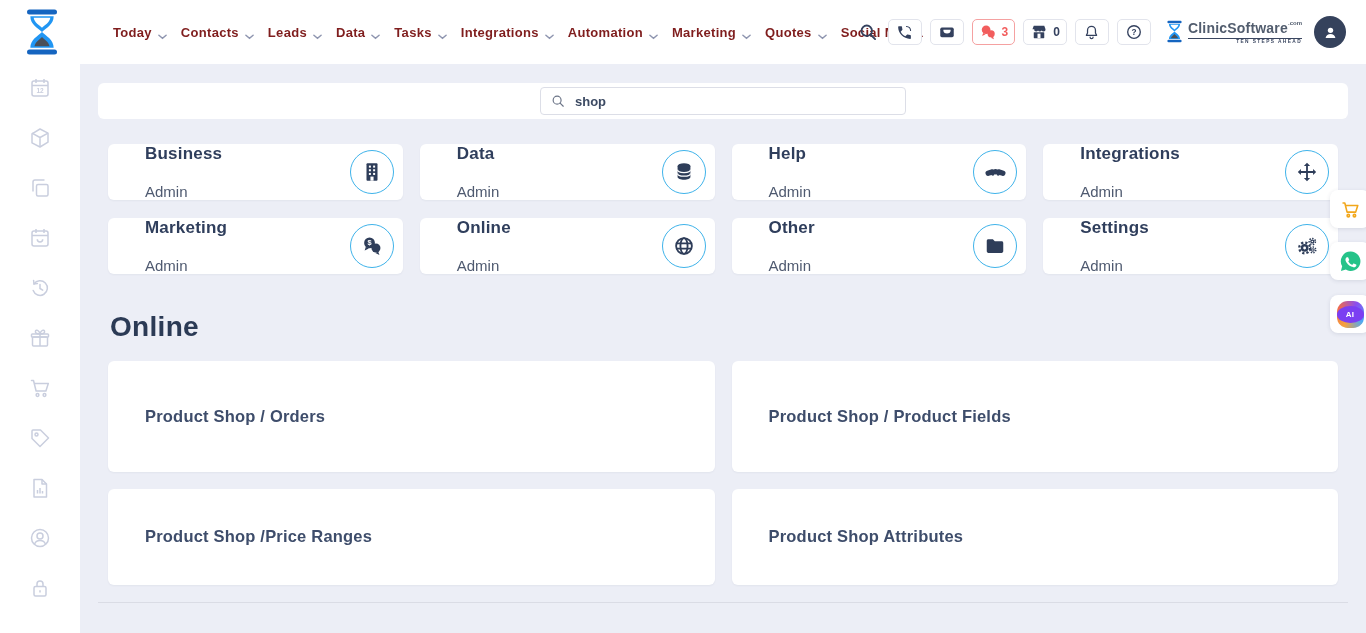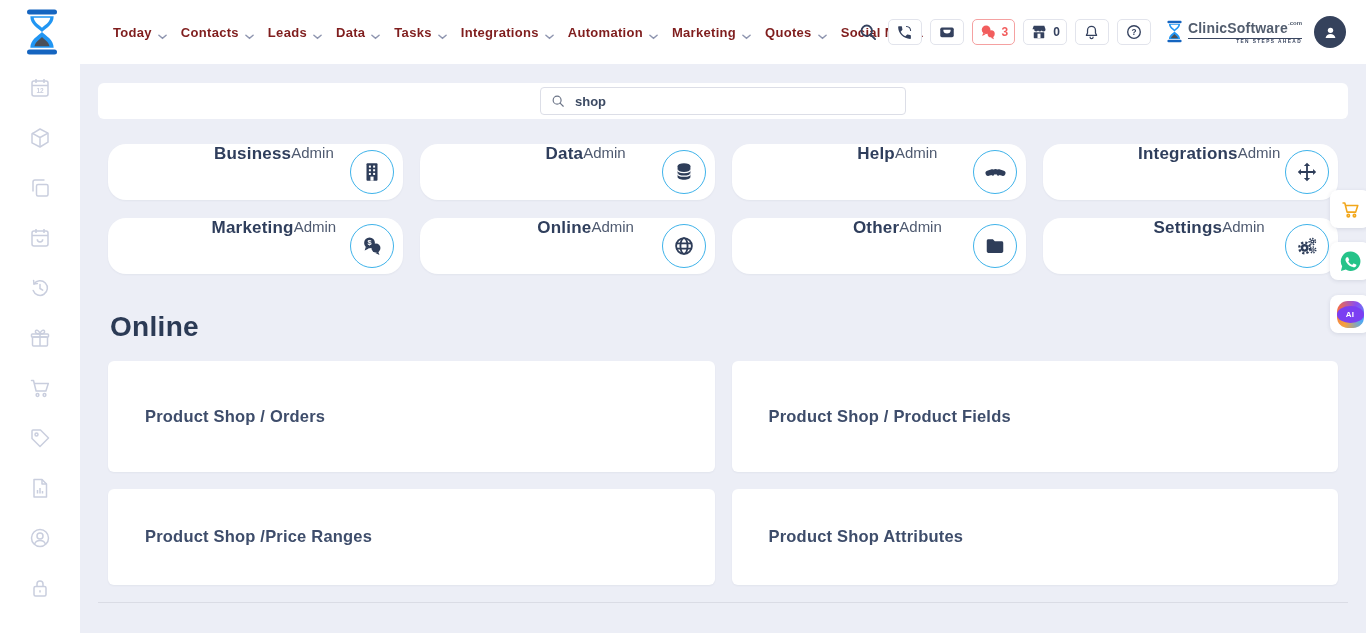--- a/index.html
+++ b/index.html
@@ -36,21 +36,21 @@
 
   
   .main{position:absolute;left:80px;top:64px;width:1286px;height:569px;}
   .search-panel{position:absolute;left:18px;top:19px;width:1250px;height:36px;background:#fff;border-radius:6px;}
   .search-box{position:absolute;left:442px;top:4px;width:366px;height:28px;border:1px solid #dcdee7;border-radius:4px;
               display:flex;align-items:center;gap:8px;padding:12px 10px;box-sizing:border-box;background:#fff;}
   .search-box input{border:none;outline:none;flex:1;font-family:inherit;font-size:13px;color:#3c4a63;font-weight:600;background:transparent;}
 
   .cat-grid{position:absolute;left:28px;top:80px;width:1230px;display:grid;
             grid-template-columns:repeat(4,1fr);column-gap:17px;row-gap:18px;grid-auto-rows:56px;}
-  .cat-card{position:relative;background:#fff;border-radius:18px;display:flex;justify-content:center;
+  .cat-card{position:relative;background:#fff;border-radius:6px;display:flex;flex-direction:column;justify-content:space-between;
             padding-left:37px;box-sizing:border-box;cursor:pointer;box-shadow:0 1px 2px rgba(40,50,80,.05);}
   .cat-title{font-size:17px;font-weight:600;color:#2f3e5c;margin-bottom:3px;letter-spacing:.2px;}
   .cat-sub{font-size:15px;font-weight:400;color:#4f5a70;}
   .cat-icon{position:absolute;right:9px;top:50%;transform:translateY(-50%);width:44px;height:44px;border-radius:50%;
             border:1.5px solid #3fb3ea;display:flex;align-items:center;justify-content:center;background:#fff;box-sizing:border-box;}
 
   .section-title{position:absolute;left:30px;top:247px;font-size:28px;font-weight:600;color:#2b3a55;letter-spacing:.3px;}
 
   .prod-grid{position:absolute;left:28px;top:297px;width:1230px;display:grid;
              grid-template-columns:repeat(2,1fr);grid-template-rows:111px 96px;column-gap:17px;row-gap:17px;}

